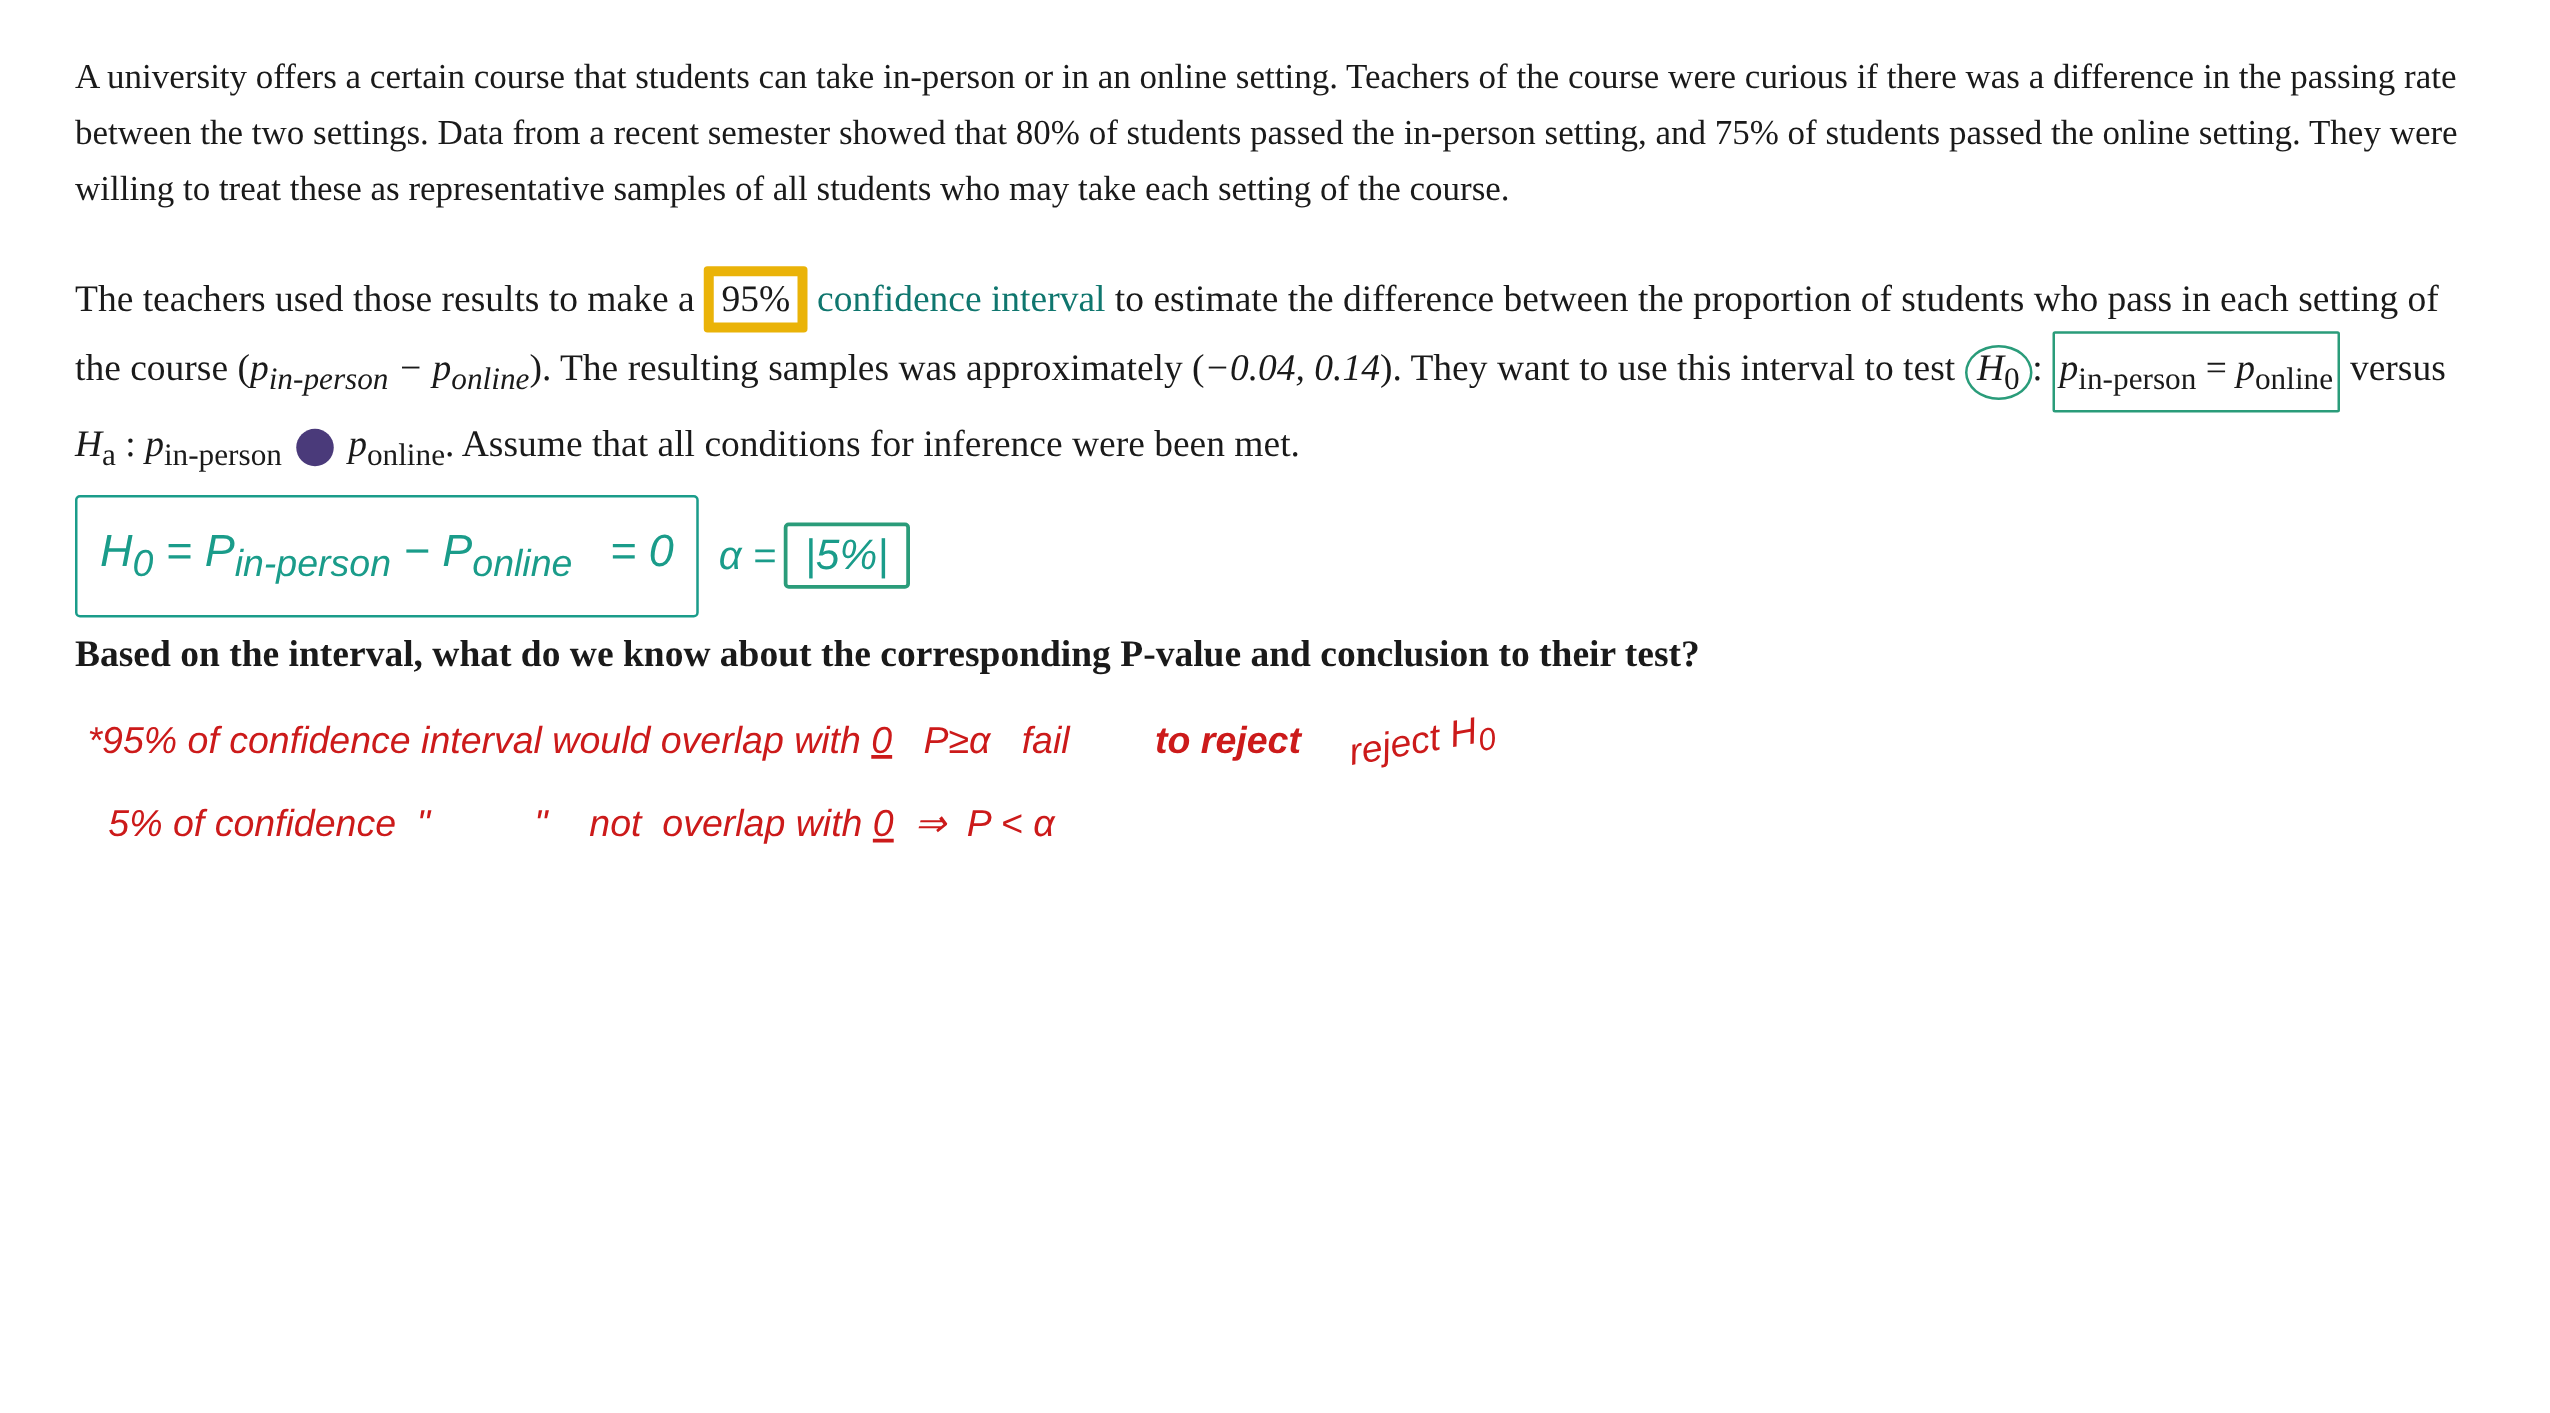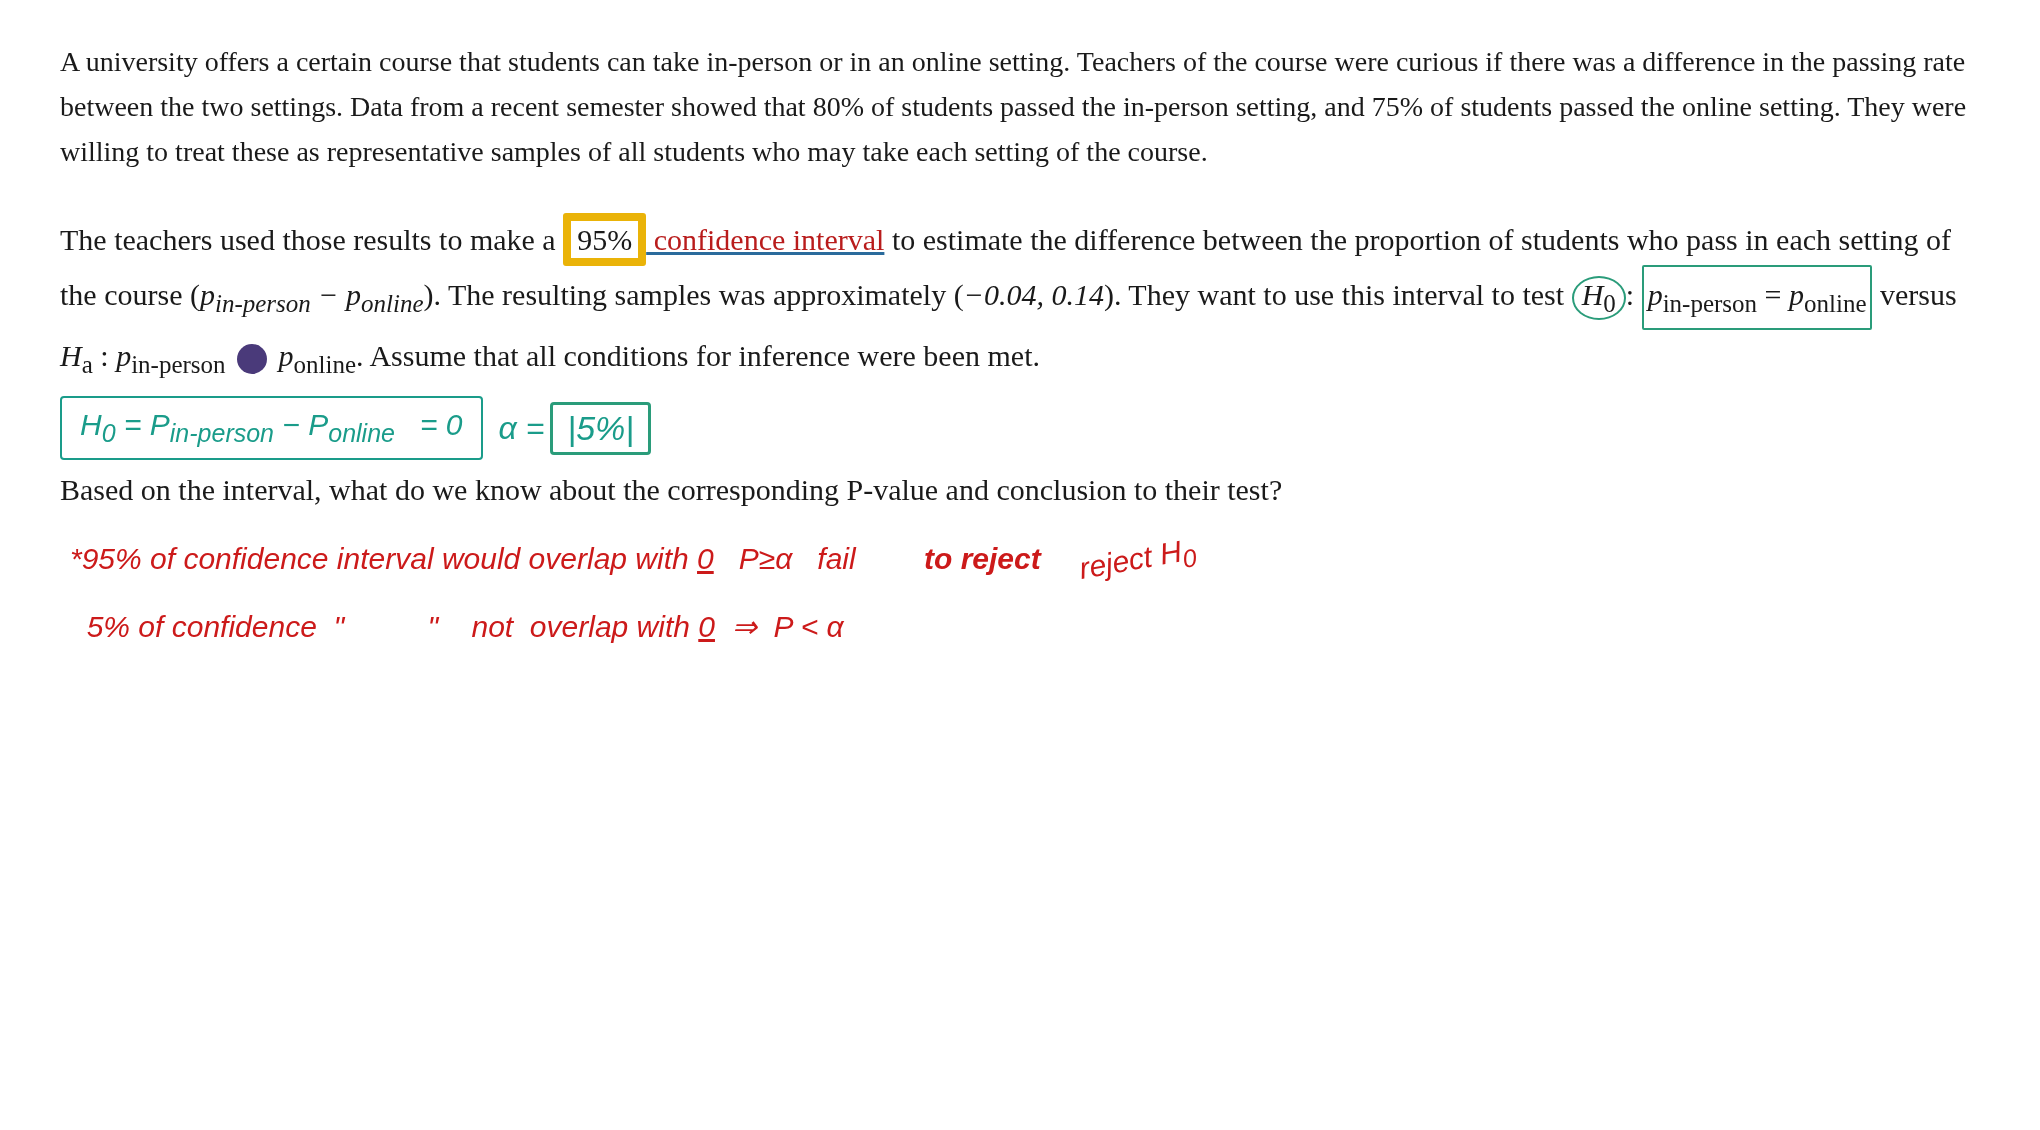--- a/index.html
+++ b/index.html
@@ -32,23 +32,22 @@
     }
 
     .highlight-box {
       display: inline;
       border: 8px solid #eab308;
       padding: 2px 6px;
       border-radius: 3px;
     }
 
     .underline-blue {
-      text-decoration: underline;
       text-decoration-color: #2a6b9c;
-      color: #b91c1c;
+      color: #0f766e;
     }
 
     .math-italic {
       font-style: italic;
     }
 
     .circle-h0 {
       display: inline-block;
       border: 2.5px solid #2a9c7a;
       border-radius: 50%;
@@ -77,21 +76,21 @@
       padding: 4px 14px;
       border-radius: 4px;
       font-size: 34px;
       color: #1a9c8a;
       font-family: 'Comic Sans MS', cursive, sans-serif;
       font-style: italic;
     }
 
     .bold-question {
       font-size: 30px;
-      font-weight: normal;
+      font-weight: bold;
       line-height: 1.6;
       margin-top: 0px;
       margin-bottom: 16px;
     }
 
     .handwriting-red {
       font-family: 'Comic Sans MS', cursive, sans-serif;
       color: #cc1a1a;
       font-size: 30px;
       font-style: italic;
@@ -117,24 +116,24 @@
     .h0-handwriting-row {
       display: flex;
       align-items: center;
       gap: 16px;
     }
 
     .h0-box-teal {
       display: inline-block;
       border: 2.5px solid #1a9c8a;
       border-radius: 4px;
-      padding: 10px 18px;
+      padding: 22px 18px;
       font-family: 'Comic Sans MS', cursive, sans-serif;
       color: #1a9c8a;
-      font-size: 30px;
+      font-size: 36px;
       font-style: italic;
     }
   </style>
 </head>
 <body>
 
 <div class="main-content">
 
   <div class="paragraph-1">
     <span>A university offers a certain course that students can take in-person or in an online setting.

